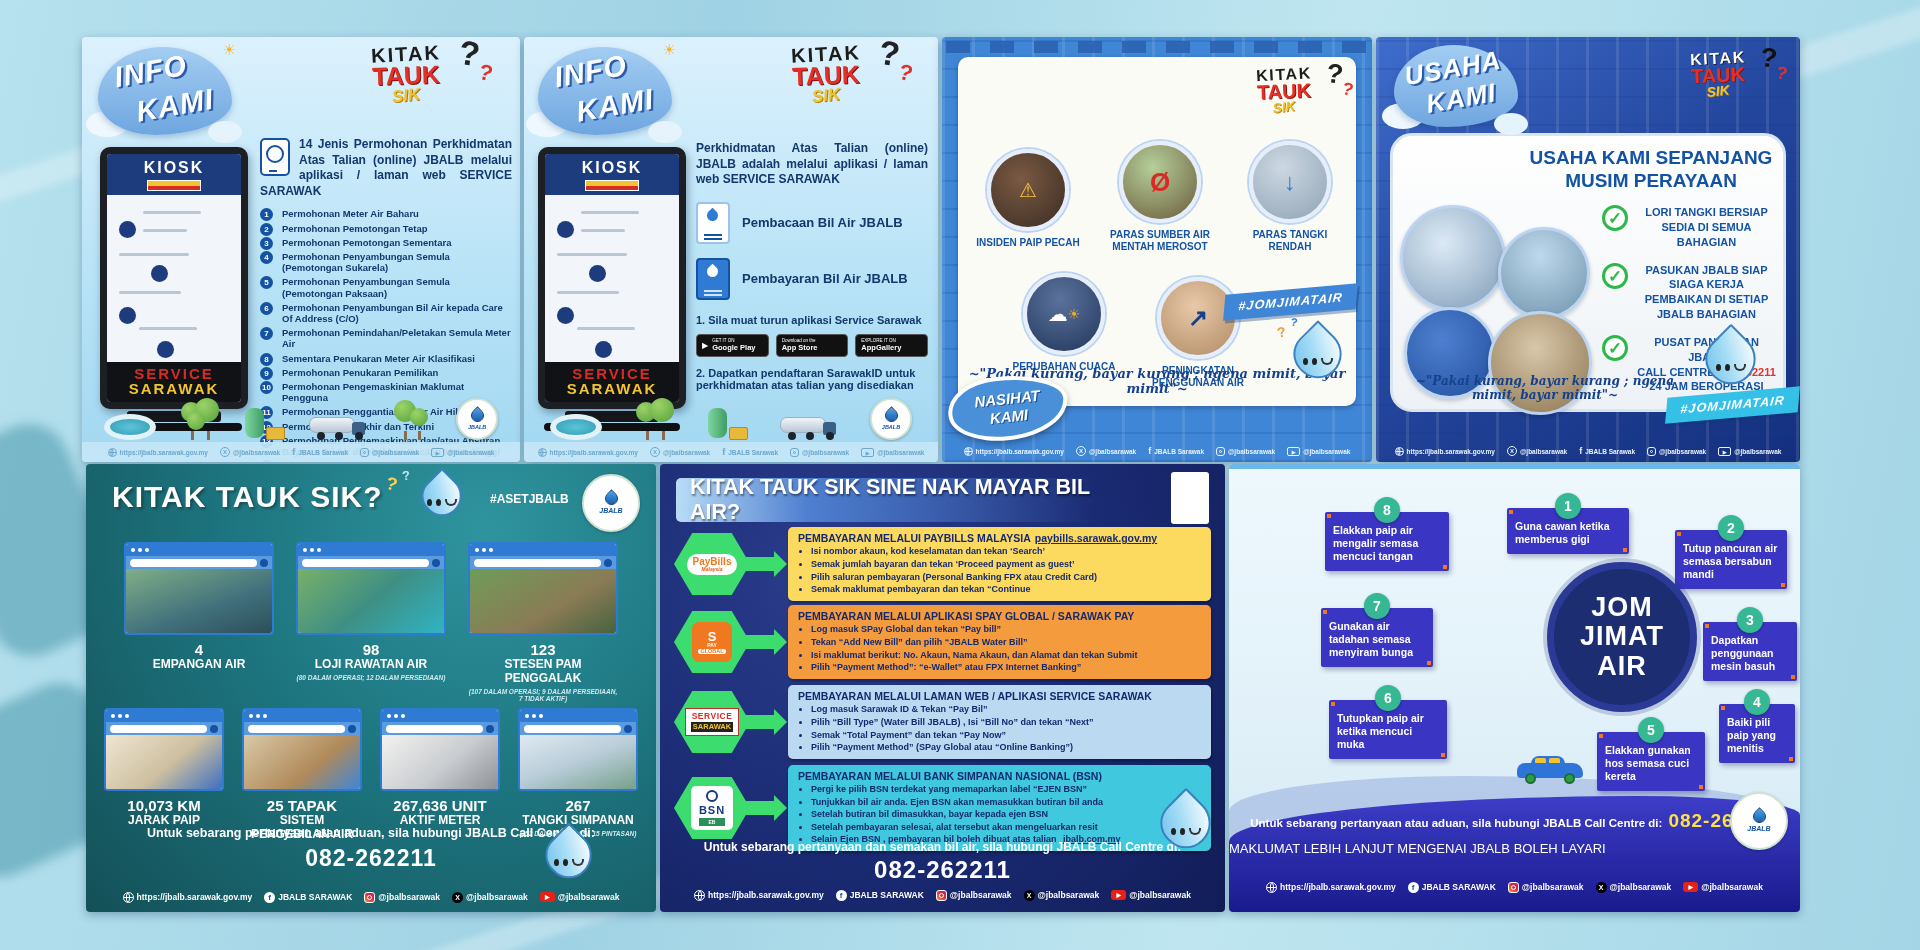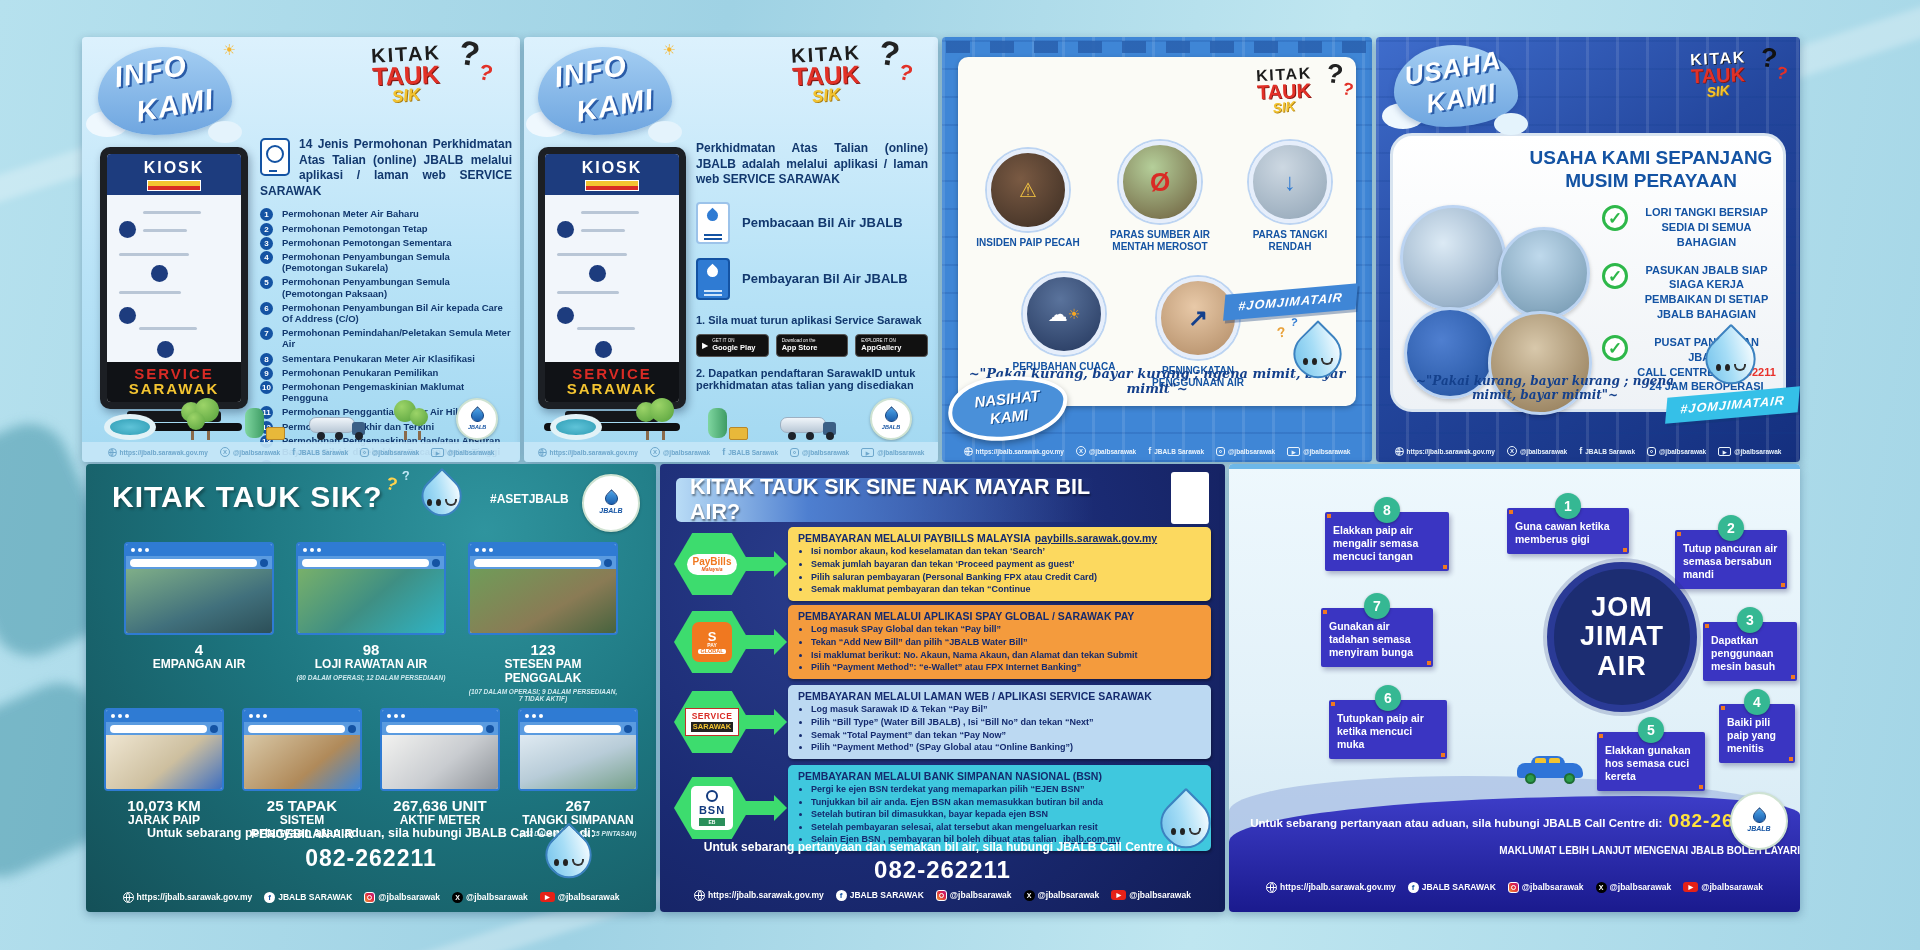--- a/index.html
+++ b/index.html
@@ -203,21 +203,21 @@
   .car{position:absolute;left:288px;top:290px;width:66px;height:30px;z-index:2}
   .car .cb{position:absolute;left:0;right:0;bottom:6px;height:15px;background:#2f74d8;border-radius:8px 10px 4px 4px}
   .car .cw{position:absolute;left:14px;bottom:16px;width:34px;height:12px;background:#2f74d8;border-radius:8px 8px 0 0}
   .car .cg{position:absolute;left:18px;bottom:18px;width:11px;height:8px;background:#f3c431;border-radius:2px;box-shadow:14px 0 0 #f3c431}
   .car .w1,.car .w2{position:absolute;bottom:0;width:11px;height:11px;background:#2c9c4a;border-radius:50%;border:2px solid #1d6e33;box-sizing:border-box}
   .car .w1{left:8px}.car .w2{right:8px}
   .wave-light{position:absolute;left:0;right:0;bottom:62px;height:74px;background:#8fa8dc;opacity:.5;border-radius:70% 100% 0 0/60px 74px 0 0;z-index:1}
   .wave-dark{position:absolute;left:0;right:0;bottom:0;height:116px;background:linear-gradient(180deg,#3d3dc8,#1a1a8e);border-radius:100% 40% 0 0/64px 26px 0 0;z-index:1}
   .p7contact{position:absolute;left:0;right:0;bottom:80px;text-align:center;color:#fff;font-weight:700;font-size:11.5px;z-index:3}
   .p7contact .yellow{color:#ffe23d;font-weight:900;font-size:19px;letter-spacing:1px;margin-left:6px}
-  .p7more{position:absolute;left:0;right:0;bottom:56px;text-align:right;color:#fff;font-weight:700;font-size:10px;z-index:3}
+  .p7more{position:absolute;left:0;right:0;bottom:56px;text-align:left;color:#fff;font-weight:400;font-size:13px;z-index:3}
   #p7 .strip-bot{bottom:12px}
   #p7 .p7logo{position:absolute;right:12px;bottom:62px;z-index:4}
   .big54{width:54px;height:54px}
   .big54 .jtext{font-size:7px}
 </style>
 </head>
 <body>
 
 <div id="canvas">
   <div class="streak" style="left:-80px;top:120px;width:500px;height:26px"></div>
@@ -837,21 +837,21 @@
               <span class="bsym"></span>
               <span class="b1">BSN</span>
               <span class="b2">EB</span>
             </span>
         </div>
         <div class="harrow"></div>
       </div>
       <div class="ibox c4">
         <h4>PEMBAYARAN MELALUI BANK SIMPANAN NASIONAL (BSN)</h4>
         <ul>
-          <li>Pergi ke ejen BSN terdekat yang memaparkan pilih “EJEN BSN”</li>
+          <li>Pergi ke pilih BSN terdekat yang memaparkan label “EJEN BSN”</li>
           <li>Tunjukkan bil air anda. Ejen BSN akan memasukkan butiran bil anda</li>
           <li>Setelah butiran bil dimasukkan, bayar kepada ejen BSN</li>
           <li>Setelah pembayaran selesai, alat tersebut akan mengeluarkan resit</li>
           <li><span>Selain Ejen BSN , pembayaran bil boleh dibuat atas talian </span><span class="lnk" style="text-decoration:underline">jbalb.com.my</span></li>
         </ul>
       </div>
     </div>
     <div class="p6contact">Untuk sebarang pertanyaan dan semakan bil air, sila hubungi JBALB Call Centre di:</div>
     <div class="p6phone">082-262211</div>
     <div class="mascot" style="right:14px;bottom:64px;width:50px;height:50px">

